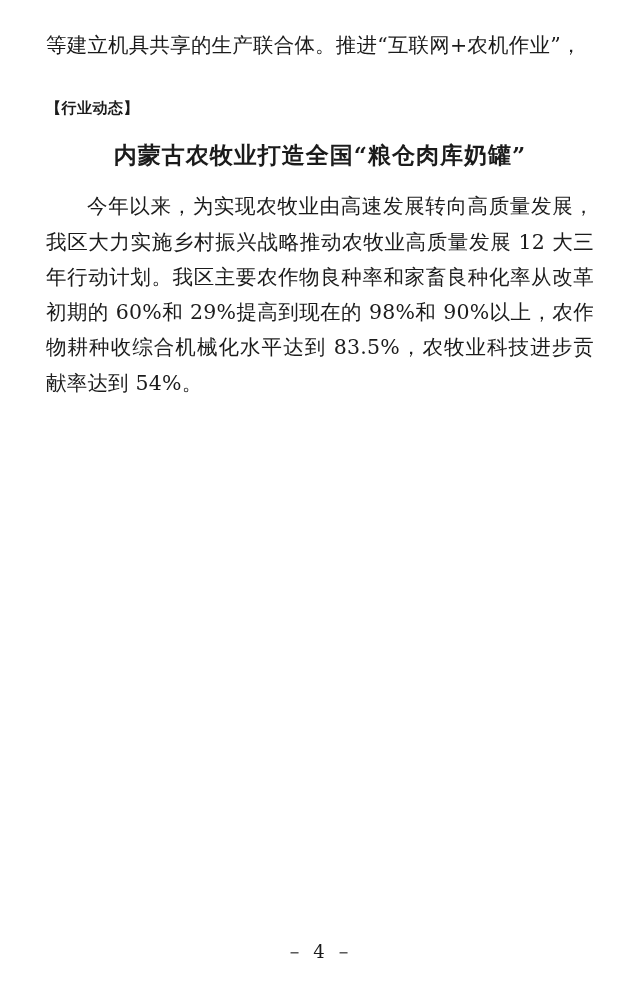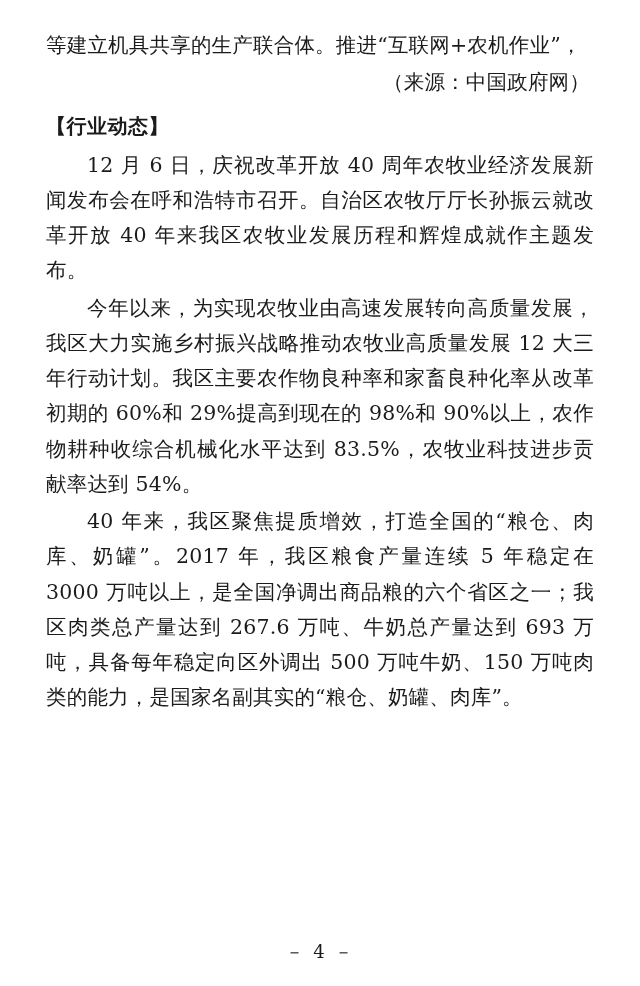--- a/index.html
+++ b/index.html
@@ -35,22 +35,22 @@
   .indent {
     text-indent: 2em;
   }
   .source-line {
     text-align: right;
     margin: 0;
     padding-right: 4px;
   }
   .section-label {
     font-weight: bold;
-    font-size: 20px;
-    margin: 12px 0 8px 0;
+    font-size: 15px;
+    margin: 36px 0 8px 0;
     letter-spacing: 0.5px;
   }
   .article-title {
     text-align: center;
     font-weight: bold;
     font-size: 23px;
     letter-spacing: 1px;
     margin: 22px 0 18px 0;
   }
   .footer {
@@ -64,26 +64,24 @@
     color: #1b1b1b;
   }
 </style>
 </head>
 <body>
 
 <div class="page">
 
   <div class="body-text">
     <p class="para">等建立机具共享的生产联合体。推进“互联网+农机作业”，</p>
-    <p class="para source-line">（来源：中国政府网）</p>
   </div>
 
   <div class="section-label">【行业动态】</div>
 
+  <div class="article-title">内蒙古农牧业打造全国“粮仓肉库奶罐”</div>
 
   <div class="body-text">
-    <p class="para indent">12 月 6 日，庆祝改革开放 40 周年农牧业经济发展新闻发布会在呼和浩特市召开。自治区农牧厅厅长孙振云就改革开放 40 年来我区农牧业发展历程和辉煌成就作主题发布。</p>
     <p class="para indent">今年以来，为实现农牧业由高速发展转向高质量发展，我区大力实施乡村振兴战略推动农牧业高质量发展 12 大三年行动计划。我区主要农作物良种率和家畜良种化率从改革初期的 60%和 29%提高到现在的 98%和 90%以上，农作物耕种收综合机械化水平达到 83.5%，农牧业科技进步贡献率达到 54%。</p>
-    <p class="para indent">40 年来，我区聚焦提质增效，打造全国的“粮仓、肉库、奶罐”。2017 年，我区粮食产量连续 5 年稳定在 3000 万吨以上，是全国净调出商品粮的六个省区之一；我区肉类总产量达到 267.6 万吨、牛奶总产量达到 693 万吨，具备每年稳定向区外调出 500 万吨牛奶、150 万吨肉类的能力，是国家名副其实的“粮仓、奶罐、肉库”。</p>
   </div>
 
   <div class="footer">－ 4 －</div>
 </div>
 
 </body></html>

